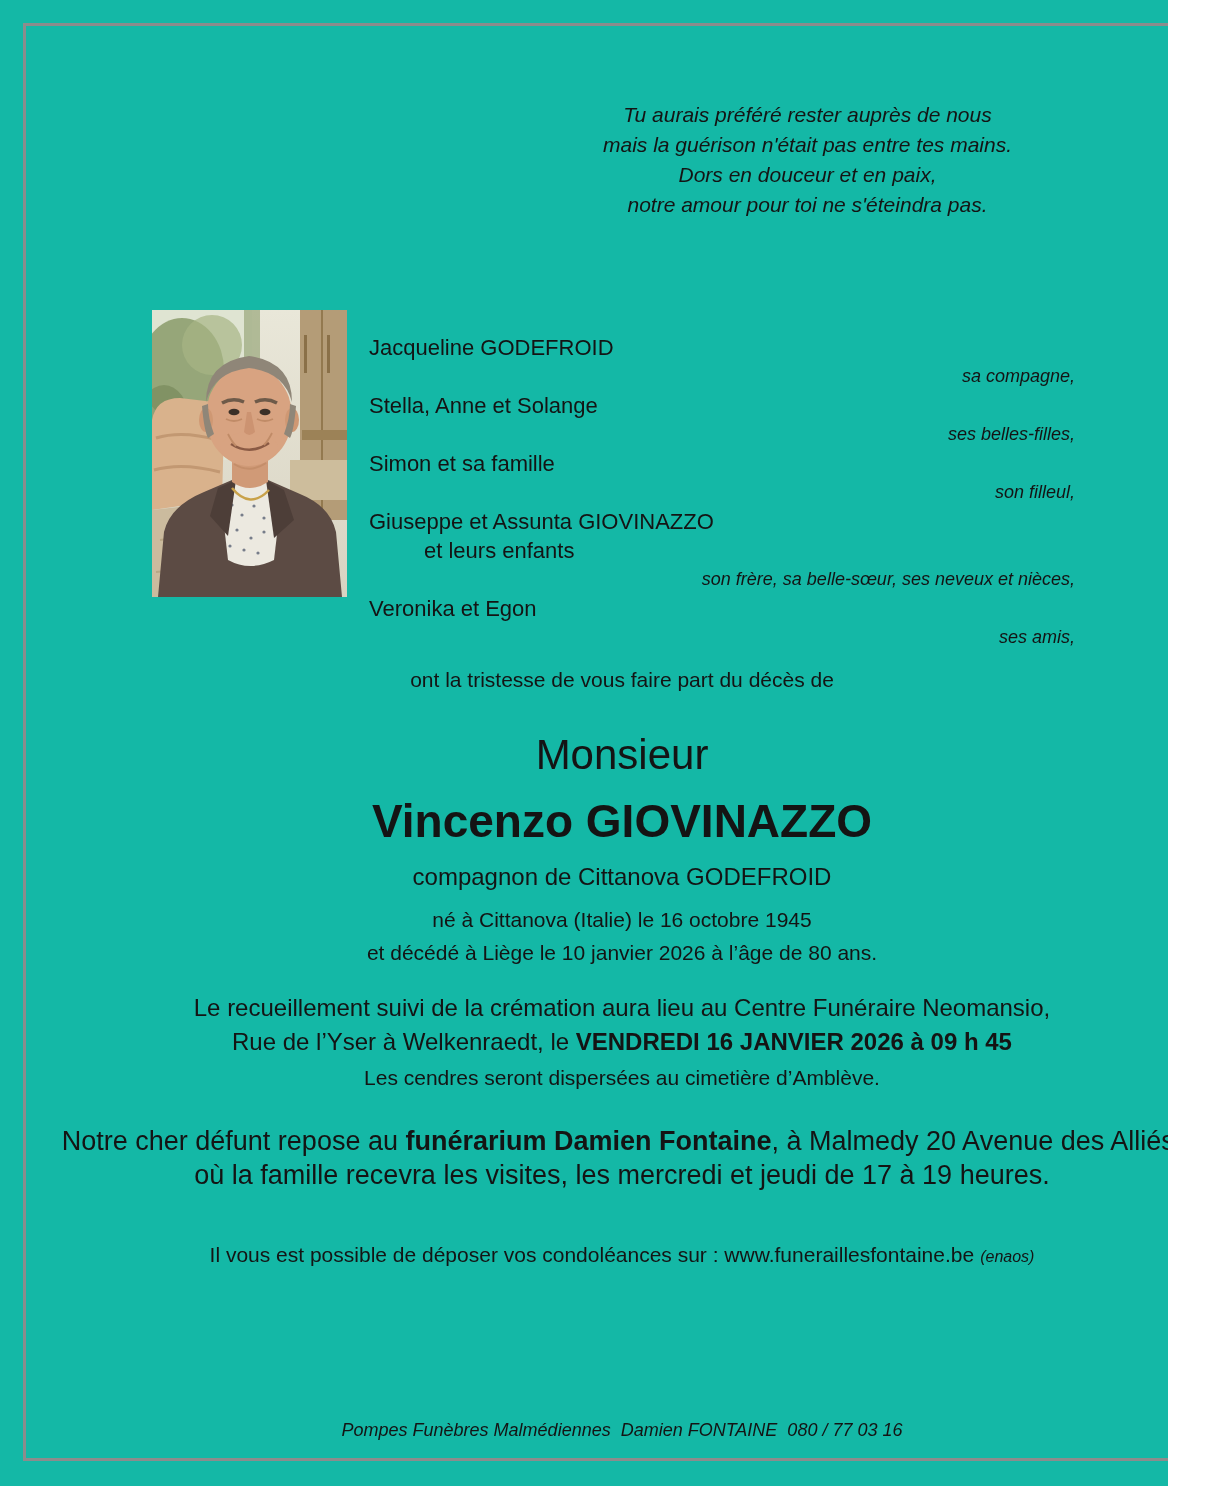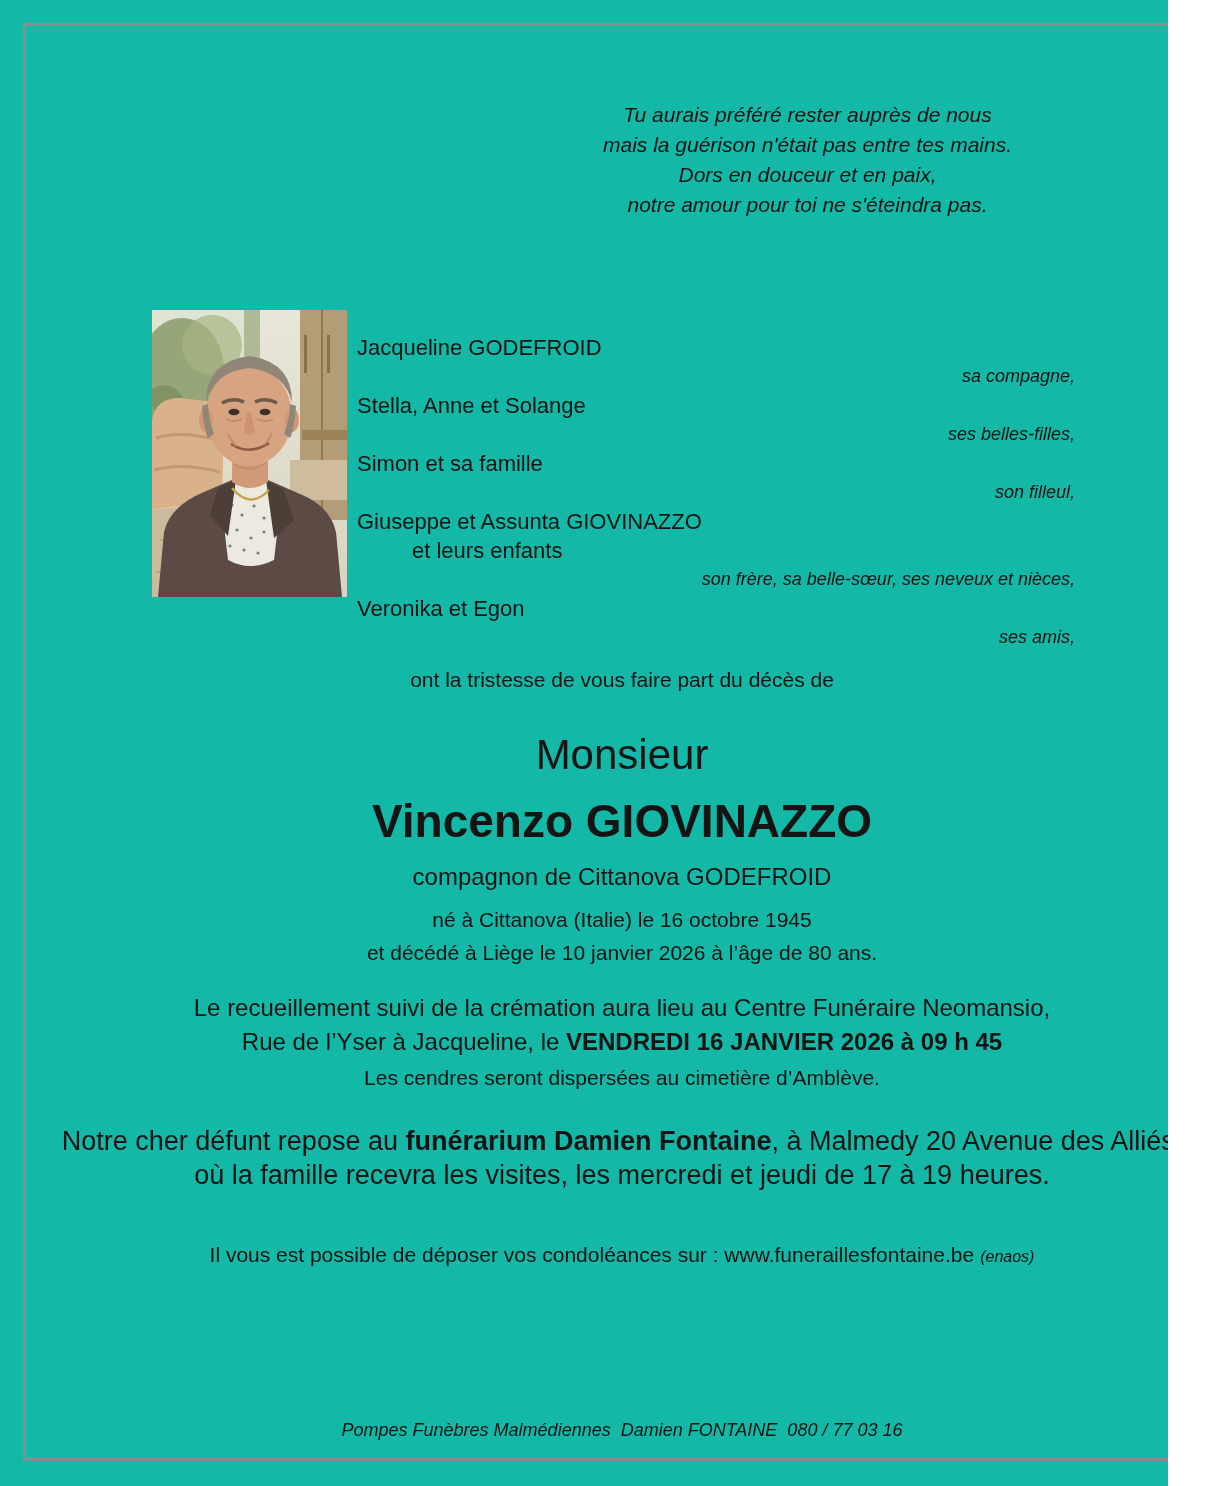--- a/index.html
+++ b/index.html
@@ -34,20 +34,21 @@
   }
   .photo svg { display: block; }
   .family {
     position: absolute;
     left: 357px; top: 333px; width: 718px;
   }
   .family .name {
     font-size: 22px;
     line-height: 29px;
     text-align: left;
+    margin-left: 12px;
   }
   .family .name.indent { padding-left: 55px; }
   .family .relation {
     font-size: 18px;
     font-style: italic;
     line-height: 29px;
     text-align: right;
   }
   .center-block {
     position: absolute;
@@ -166,21 +167,21 @@
   <p class="center-block deceased-name">Vincenzo GIOVINAZZO</p>
   <p class="center-block relationship">compagnon de Cittanova GODEFROID</p>
 
   <div class="center-block birth-death">
     <p>né à Cittanova (Italie) le 16 octobre 1945</p>
     <p>et décédé à Liège le 10 janvier 2026 à l’âge de 80 ans.</p>
   </div>
 
   <div class="center-block ceremony">
     <p>Le recueillement suivi de la crémation aura lieu au Centre Funéraire Neomansio,</p>
-    <p><span>Rue de l’Yser à Jacqueline, le </span><strong>VENDREDI 16 JANVIER 2026 à 09 h 45</strong></p>
+    <p><span>Rue de l’Yser à Welkenraedt, le </span><strong>VENDREDI 16 JANVIER 2026 à 09 h 45</strong></p>
   </div>
 
   <p class="center-block ashes">Les cendres seront dispersées au cimetière d’Amblève.</p>
 
   <div class="center-block repose">
     <p><span>Notre cher défunt repose au </span><strong>funérarium Damien Fontaine</strong><span>, à Malmedy 20 Avenue des Alliés,</span></p>
     <p>où la famille recevra les visites, les mercredi et jeudi de 17 à 19 heures.</p>
   </div>
 
   <p class="center-block condolences"><span>Il vous est possible de déposer vos condoléances sur : www.funeraillesfontaine.be</span><span class="note">(enaos)</span></p>

